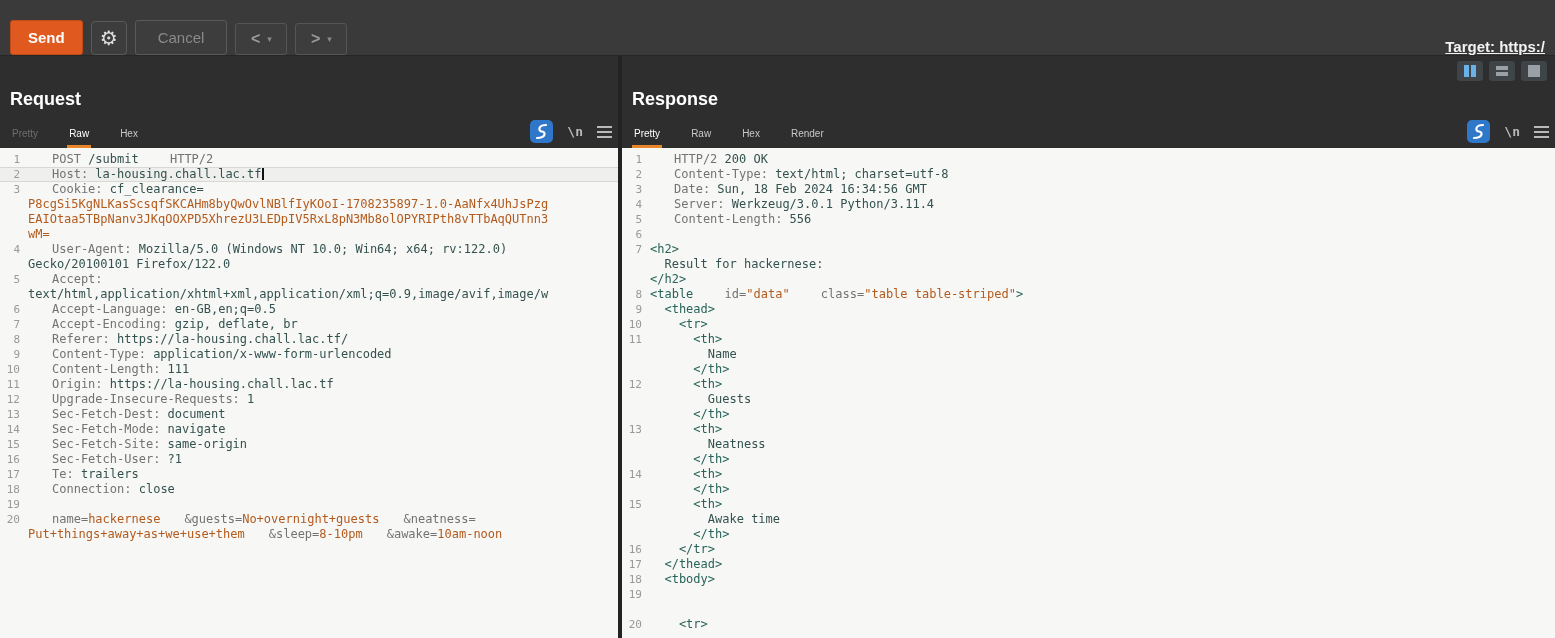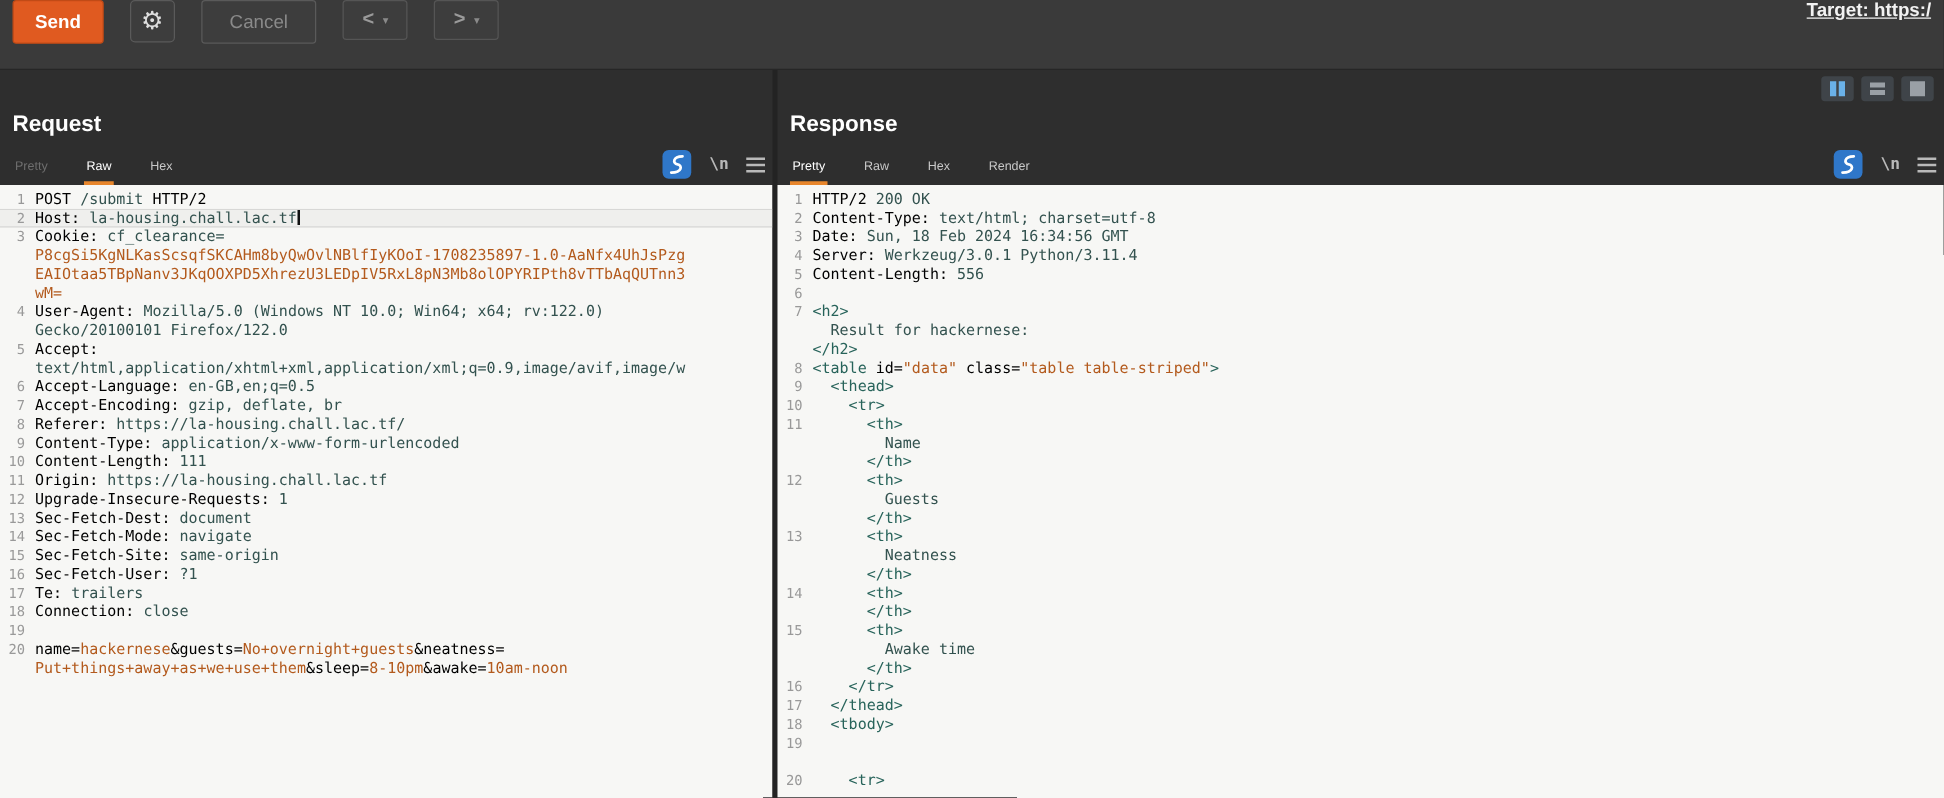--- a/index.html
+++ b/index.html
@@ -2,21 +2,21 @@
 <html><head>
 <meta charset="utf-8">
 <style>
   * { margin:0; padding:0; box-sizing:border-box; }
   html,body { width:1555px; height:638px; overflow:hidden; background:#2e2e2e;
     font-family:"Liberation Sans", sans-serif; }
   .app { width:1555px; height:638px; display:flex; flex-direction:column; background:#2e2e2e; }
 
   
   .toolbar { height:56px; flex:none; background:#3a3a3a; border-bottom:1px solid #262626;
-    display:flex; align-items:flex-start; padding:0 10px; gap:21px; }
+    display:flex; align-items:flex-end; padding:0 10px; gap:8px; }
   .btn-send { background:#e05a20; color:#fff; font-weight:bold; font-size:15px;
     border:1px solid #c14a16; border-radius:3px; padding:8px 17px; cursor:pointer; }
   .btn-icon { width:36px; height:34px; background:#3d3d3d; border:1px solid #5a5a5a;
     border-radius:4px; display:flex; align-items:center; justify-content:center; }
   .gear { color:#dedede; font-size:20px; line-height:1; }
   .btn-cancel { background:#3d3d3d; border:1px solid #5a5a5a; border-radius:3px;
     color:#8a8a8a; font-size:15px; padding:8px 22px; }
   .btn-nav { width:52px; height:32px; background:#3d3d3d; border:1px solid #555;
     border-radius:3px; display:flex; align-items:center; justify-content:center; gap:7px; }
   .nav-chip { color:#9a9a9a; font-weight:bold; font-size:16px; line-height:1; }
@@ -58,21 +58,21 @@
   .icon-menu i { display:block; width:15px; height:2px; background:#b9b9b9; }
 
   
   .editor { flex:1; background:#f7f7f5; overflow:hidden; padding-top:4px;
     font-family:"DejaVu Sans Mono", monospace; font-size:12px; }
   .code-line { display:flex; height:15px; line-height:15px; white-space:pre; }
   .code-line.hl { background:#efefed; box-shadow: inset 0 1px 0 #d8d8d6, inset 0 -1px 0 #d8d8d6; }
   .ln { flex:none; width:20px; text-align:right; padding-right:0; margin-right:8px;
     color:#999999; font-size:11px; }
   .code { white-space:pre; }
-  .c-h { color:#000000; }
+  .c-h { color:#737373;margin-left:24px; }
   .c-v { color:#33524f; }
   .c-s { color:#b35a1d; }
   .c-t { color:#27635a; }
   .caret { display:inline-block; width:2px; height:12px; background:#111;
     vertical-align:-2px; animation: blink 1.1s steps(1) infinite; }
   @keyframes blink { 50% { opacity:0; } }
 </style>
 </head>
 <body>
 

